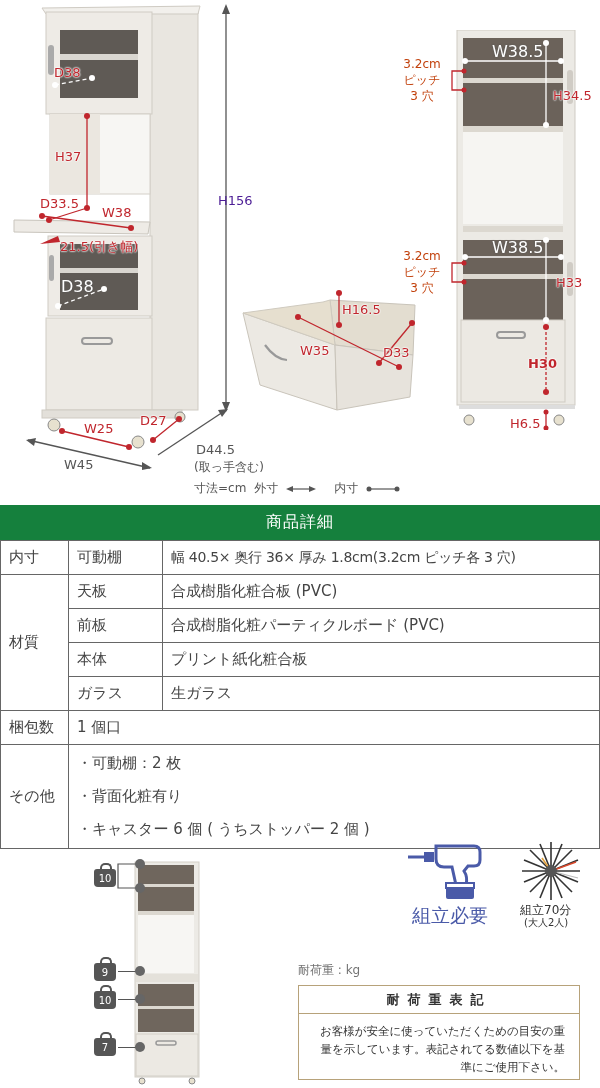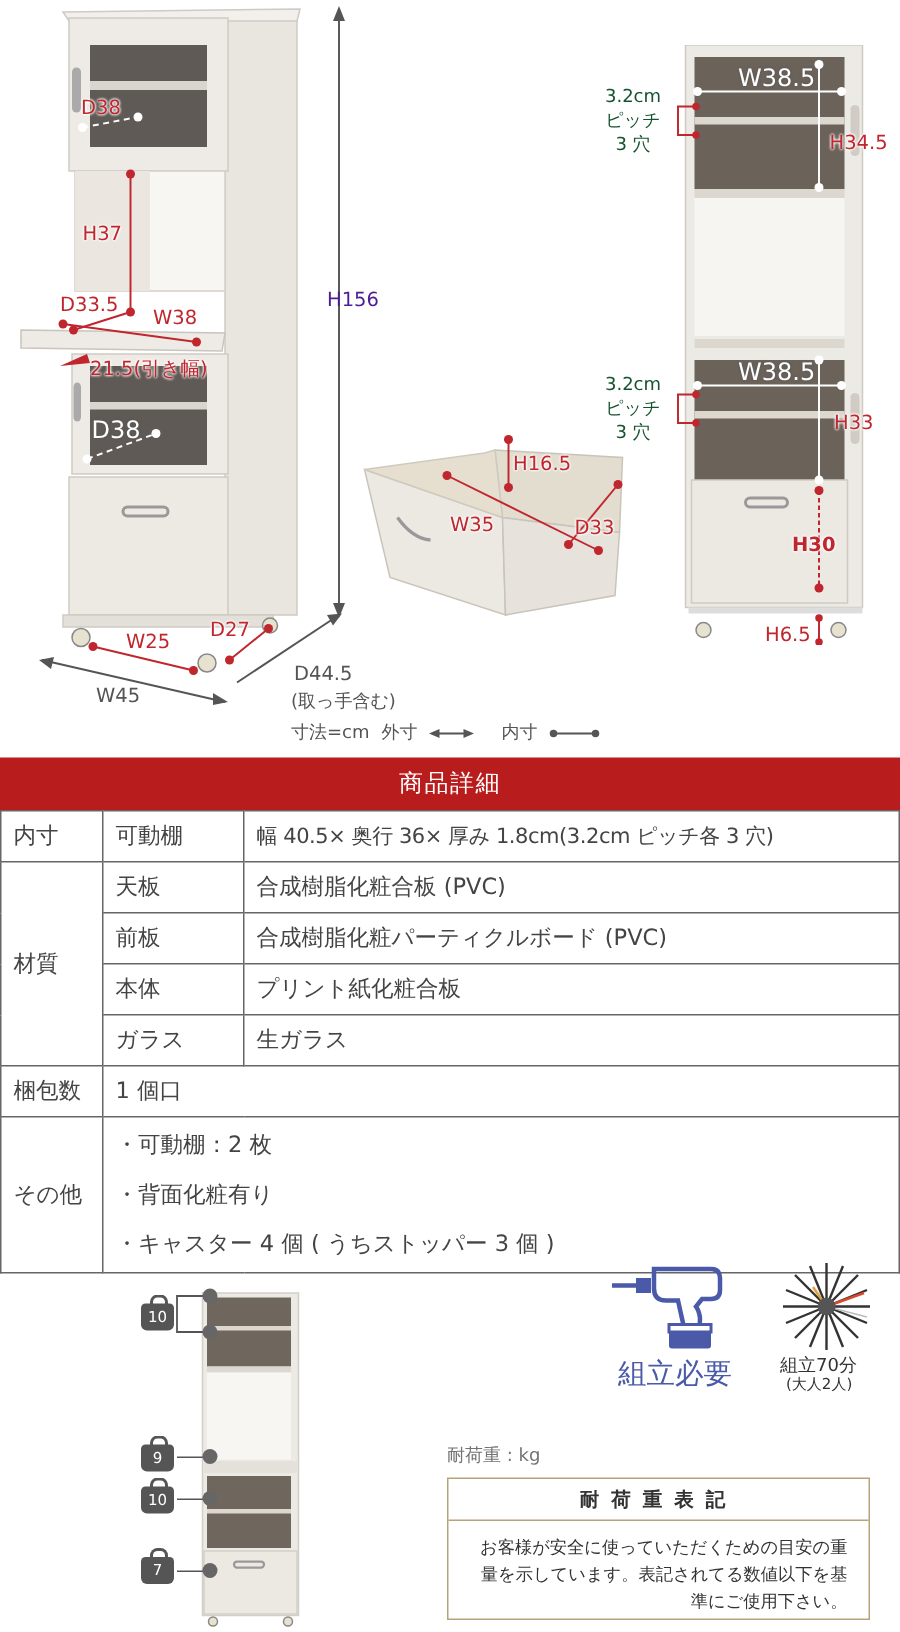--- a/index.html
+++ b/index.html
@@ -1,29 +1,29 @@
 <!DOCTYPE html>
 <html><head>
 <meta charset="utf-8">
 <style>
   * { box-sizing: border-box; margin: 0; padding: 0; }
   html, body { width: 600px; height: 1088px; background: #ffffff; overflow: hidden; }
   body { position: relative; font-family: "DejaVu Sans", sans-serif; color: #444; }
   .abs { position: absolute; }
-  .red { color: #14532d; }
+  .red { color: #c2410c; }
   .lbl { font-size: 13px; line-height: 1; white-space: nowrap; }
   .lbl-red { font-size: 13px; color: #c0262d; line-height: 1; white-space: nowrap;
              text-shadow: 0 0 2px #fff, 0 0 2px #fff, 0 0 2px #fff; }
   .lbl-white { font-size: 16px; color: #fff; line-height: 1; white-space: nowrap;
                text-shadow: 0 0 2px #555; }
   .lbl-gray { font-size: 12px; color: #555; line-height: 1.35; white-space: nowrap; }
 
   
   #spec { position: absolute; left: 0; top: 505px; width: 600px; }
-  #spec .head { background: #b91c1c; color: #fff; height: 35px; font-size: 16px;
+  #spec .head { background: #15803d; color: #fff; height: 35px; font-size: 16px;
                 display: flex; align-items: center; justify-content: center; letter-spacing: 1px; }
   #spec table { width: 600px; border-collapse: collapse; font-size: 15px; color: #444; }
   #spec td { border: 1.5px solid #666; padding: 0 8px; height: 34px; vertical-align: middle; }
   #spec td.c1 { width: 68px; }
   #spec td.c2 { width: 94px; }
   #spec .list-line { height: 33px; display: flex; align-items: center; }
   #spec td.other { padding-top: 2px; padding-bottom: 2px; }
 
   
   #loadbox { position: absolute; left: 298px; top: 985px; width: 282px; height: 95px;
@@ -259,21 +259,21 @@
     </tr>
     <tr>
       <td class="c1">梱包数</td>
       <td colspan="2">1 個口</td>
     </tr>
     <tr>
       <td class="c1">その他</td>
       <td colspan="2" class="other">
         <div class="list-line">・可動棚：2 枚</div>
         <div class="list-line">・背面化粧有り</div>
-        <div class="list-line">・キャスター 4 個 ( うちストッパー 3 個 )</div>
+        <div class="list-line">・キャスター 6 個 ( うちストッパー 2 個 )</div>
       </td>
     </tr>
   </tbody>
     </table>
 </div>
 
 <div class="abs" style="left:80px;top:845px;width:160px;height:243px;">
   <svg class="abs" style="left:54px;top:15px;" width="70" height="225" viewBox="0 0 70 225">
     <rect x="1" y="2" width="64" height="215" fill="#eceae5" stroke="#d3cfc7"></rect>
     <rect x="4" y="5" width="56" height="46" fill="#6f665d"></rect>

